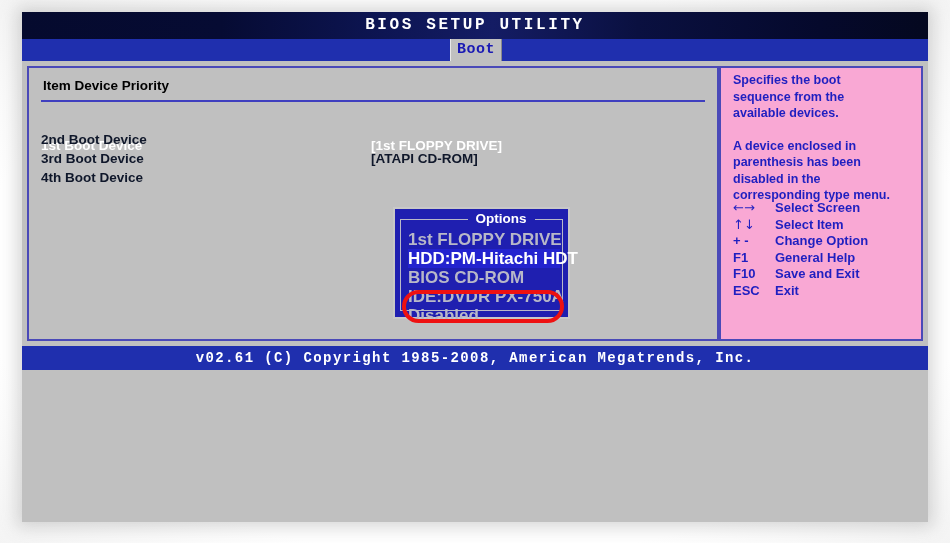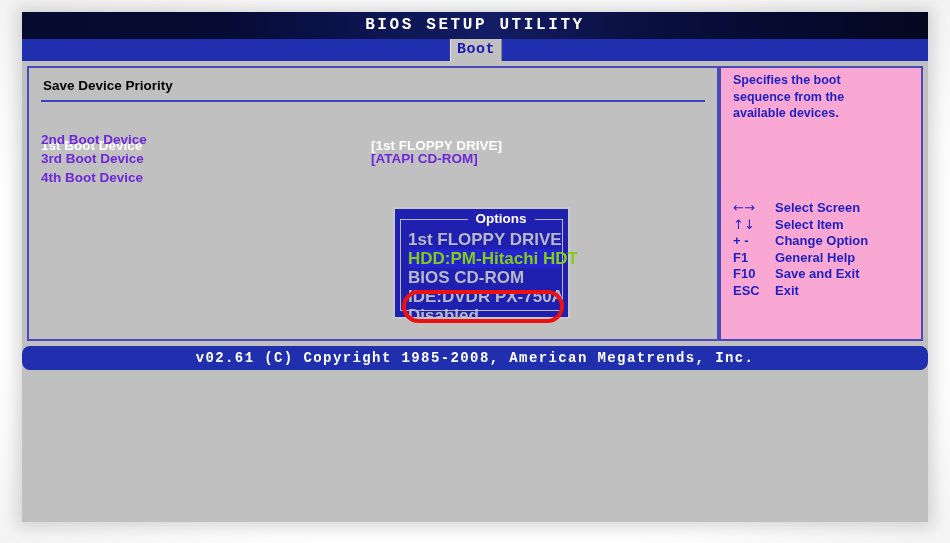--- a/index.html
+++ b/index.html
@@ -143,21 +143,21 @@
     font-size: 13.5px;
     font-weight: bold;
     line-height: 19px;
     height: 19px;
   }
   .dev-label { width: 330px; }
   .dev-value { }
   .row-selected .dev-label,
   .row-selected .dev-value { color: #ffffff; margin-top: 25px; }
   .row-normal .dev-label,
-  .row-normal .dev-value { color: #6d28d9; }
+  .row-normal .dev-value { color: #0f172a; }
 
   
   #options-box {
     position: absolute;
     left: 364px;
     top: 139px;
     width: 177px;
     height: 112px;
     background: #1f1fb0;
     border: 2px solid #c8c8c8;
@@ -197,21 +197,21 @@
   }
   .opt-row {
     font-size: 17px;
     font-weight: bold;
     line-height: 19px;
     height: 19px;
     color: #b8b8c8;
     white-space: nowrap;
   }
   .opt-row.opt-selected {
-    color: #84cc16;
+    color: #ffffff;
     background: #2323cf;
   }
 
   
   #red-oval {
     position: absolute;
     left: 373px;
     top: 222px;
     width: 162px;
     height: 33px;
@@ -258,21 +258,20 @@
     font-size: 13px;
   }
   .key-desc { }
 
   
   #footer {
     height: 24px;
     flex: none;
     background: #1f2fae;
     margin: 5px 0 0 0;
-    border-radius: 8px;
   }
   #footer .ftxt {
     color: #ffffff;
     font-family: "Liberation Mono", "DejaVu Sans Mono", monospace;
     font-size: 14px;
     font-weight: bold;
     text-align: center;
     line-height: 24px;
     letter-spacing: 1.4px;
   }
@@ -289,21 +288,21 @@
       <div class="title">BIOS SETUP UTILITY</div>
     </div>
 
     <div id="menubar">
       <div class="tab">Boot</div>
     </div>
 
     <div id="body-area">
 
       <div id="left-panel">
-        <div class="section-title">Save Device Priority</div>
+        <div class="section-title">Item Device Priority</div>
         <div class="hr"></div>
 
         <div class="dev-row row-selected">
           <div class="dev-label">1st Boot Device</div>
           <div class="dev-value">[1st FLOPPY DRIVE]</div>
         </div>
         <div class="dev-row row-normal">
           <div class="dev-label">2nd Boot Device</div>
         </div>
         <div class="dev-row row-normal">
@@ -328,20 +327,21 @@
           </div>
         </div>
 
         <div id="red-oval"></div>
       </div>
 
       <div id="divider"></div>
 
       <div id="right-panel">
         <p class="help-p">Specifies the boot sequence from the available devices.</p>
+        <p class="help-p">A device enclosed in parenthesis has been disabled in the corresponding type menu.</p>
 
         <div id="key-legend">
           <div class="key-row">
             <div class="key-name sym">←→</div>
             <div class="key-desc">Select Screen</div>
           </div>
           <div class="key-row">
             <div class="key-name sym">↑↓</div>
             <div class="key-desc">Select Item</div>
           </div>

